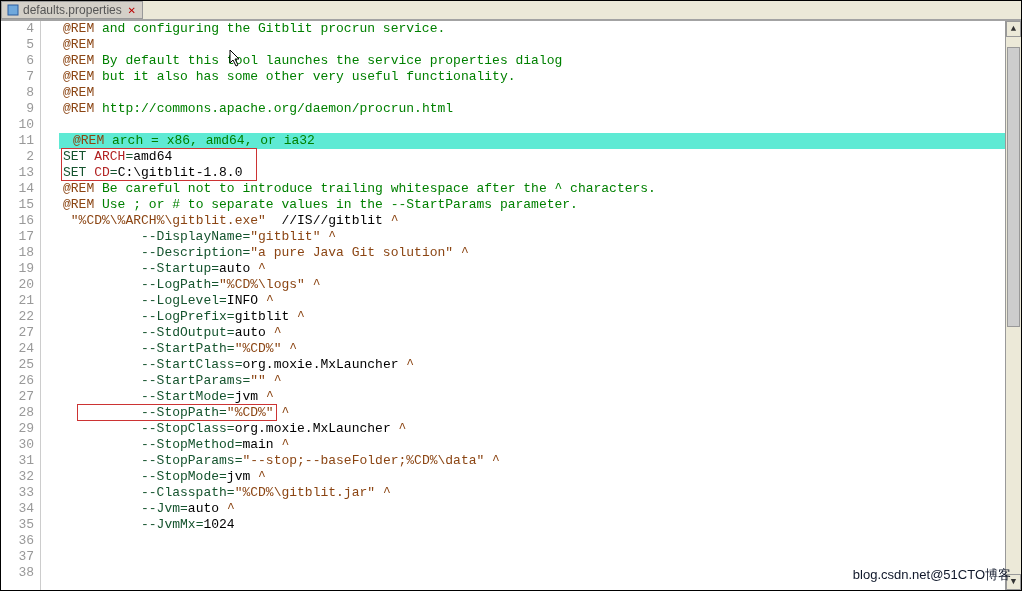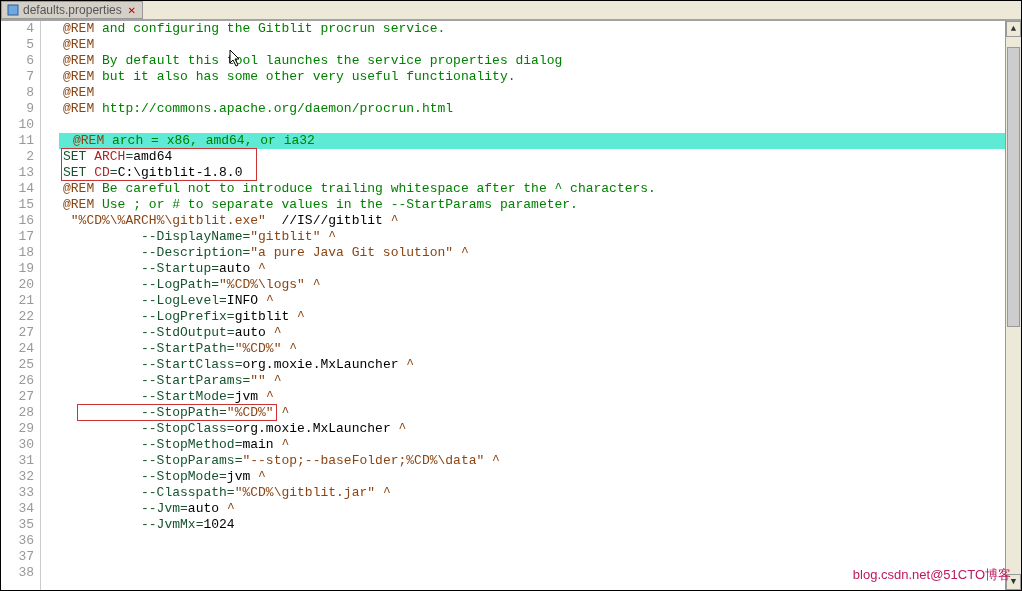--- a/index.html
+++ b/index.html
@@ -107,21 +107,21 @@
   .cursor-icon {
     position: absolute;
     left: 168px;
     top: 28px;
     pointer-events: none;
   }
   .watermark {
     position: absolute;
     right: 10px;
     bottom: 6px;
-    color: #be185d;
+    color: #0f172a;
     font-family: sans-serif;
     font-size: 13px;
     pointer-events: none;
     padding-left: 12px;
   }
 </style>
 </head>
 <body>
 
 <div class="tab-bar">

